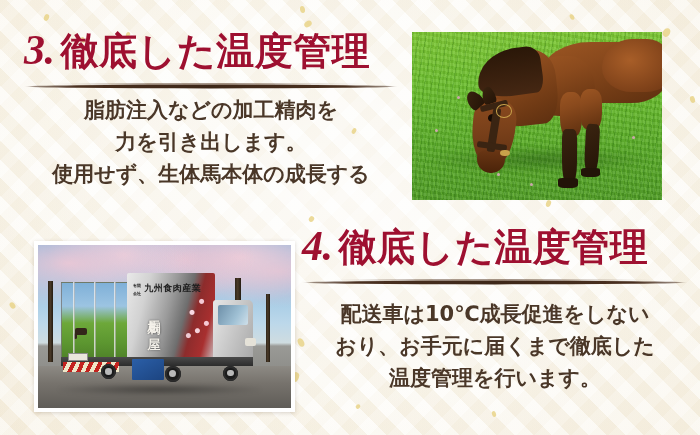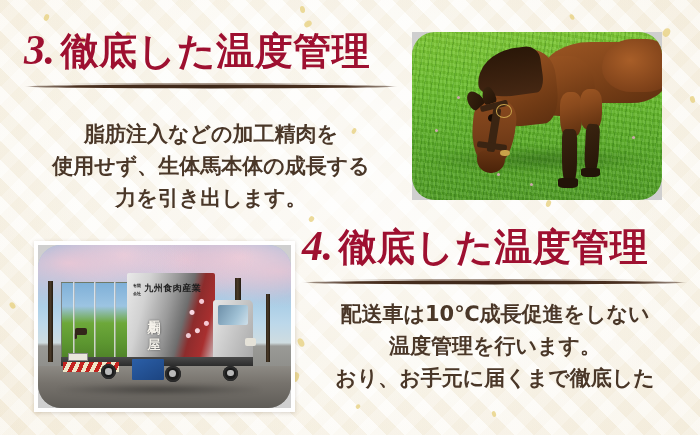--- a/index.html
+++ b/index.html
@@ -136,21 +136,21 @@
   
   .photo {
     position: absolute;
     overflow: hidden;
     background: #cfcfcf;
   }
   .photo.framed {
     border: 4px solid #ffffff;
     box-shadow: 0 1px 4px rgba(90,70,45,0.22);
   }
-  .photo-inner { position: absolute; inset: 0; overflow: hidden; border-radius: 23px; }
+  .photo-inner { position: absolute; inset: 0; overflow: hidden; }
 
   
   .grass-bg {
     position: absolute; inset: 0;
     background:
       repeating-linear-gradient(92deg, rgba(0,0,0,0.05) 0 2px, rgba(255,255,255,0.05) 2px 4px),
       repeating-linear-gradient(8deg, rgba(255,255,255,0.07) 0 3px, rgba(0,0,0,0.045) 3px 6px),
       linear-gradient(to bottom, #7dc832 0%, #66bb2a 38%, #55a825 70%, #4c9a22 100%);
   }
   .grass-shadow {
@@ -299,24 +299,24 @@
 
   <div class="section" style="left:24px; top:26px; width:374px;">
 
     <div class="heading-row" style="justify-content:flex-start;">
       <span class="heading-num" style="font-size:42px; margin-right:6px;">3.</span>
       <span class="heading-text" style="font-size:38px;">徹底した温度管理</span>
     </div>
 
     <div class="brush-rule" style="margin-top:6px; width:374px;"></div>
 
-    <div class="body-text" style="margin-top:28px; font-size:21px; line-height:32px;">
+    <div class="body-text" style="margin-top:4px; font-size:21px; line-height:32px;">
       <span class="body-line">脂肪注入などの加工精肉を</span>
+      <span class="body-line">力を引き出します。</span>
       <span class="body-line">使用せず、生体馬本体の成長する</span>
-      <span class="body-line">力を引き出します。</span>
     </div>
   </div>
 
   <div class="photo" style="left:412px; top:32px; width:250px; height:168px;">
     <div class="photo-inner">
       <div class="grass-bg"></div>
       <div class="grass-tufts"></div>
       <div class="grass-shadow"></div>
 
       <div class="clover" style="left:18%; top:38%;"></div>
@@ -399,22 +399,22 @@
 
     <div class="heading-row" style="justify-content:flex-start;">
       <span class="heading-num" style="font-size:42px; margin-right:6px;">4.</span>
       <span class="heading-text" style="font-size:38px;">徹底した温度管理</span>
     </div>
 
     <div class="brush-rule" style="margin-top:6px; width:386px;"></div>
 
     <div class="body-text" style="margin-top:12px; font-size:21px; line-height:32px;">
       <span class="body-line">配送車は10℃成長促進をしない</span>
+      <span class="body-line">おり、お手元に届くまで徹底した</span>
       <span class="body-line">温度管理を行います。</span>
-      <span class="body-line">おり、お手元に届くまで徹底した</span>
     </div>
   </div>
 
   <div class="photo framed" style="left:34px; top:241px; width:253px; height:163px;">
     <div class="photo-inner">
 
       <div class="scene-sky"></div>
       <div class="blossom-band"></div>
 
       <div class="trunk" style="left:4%;  width:5px; height:50%;"></div>

